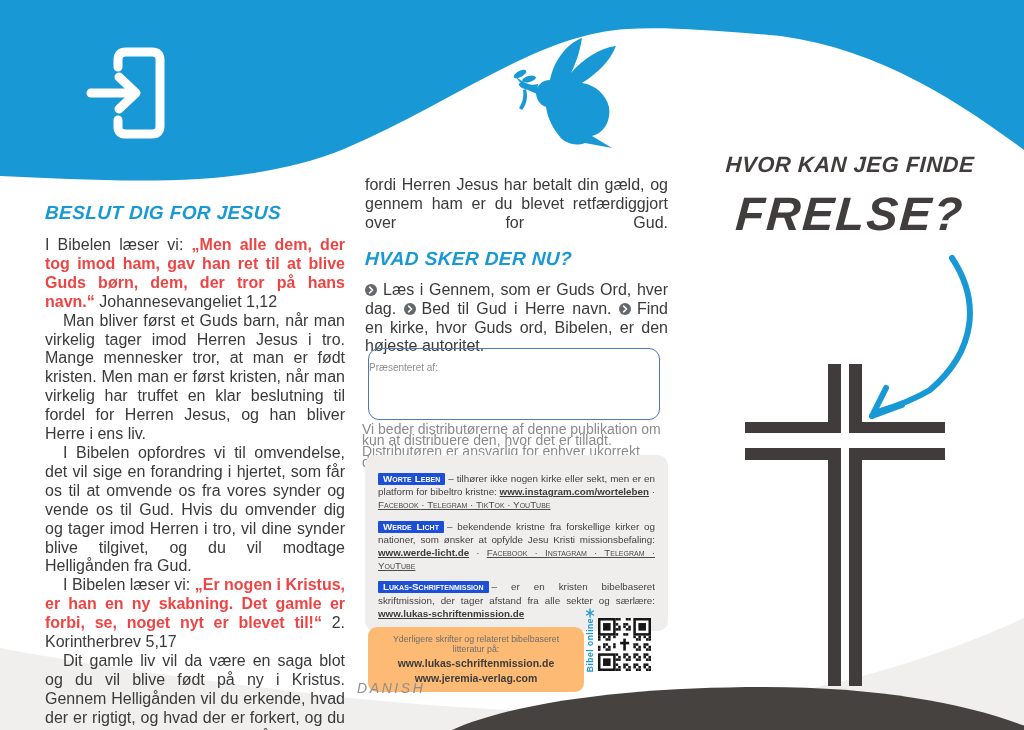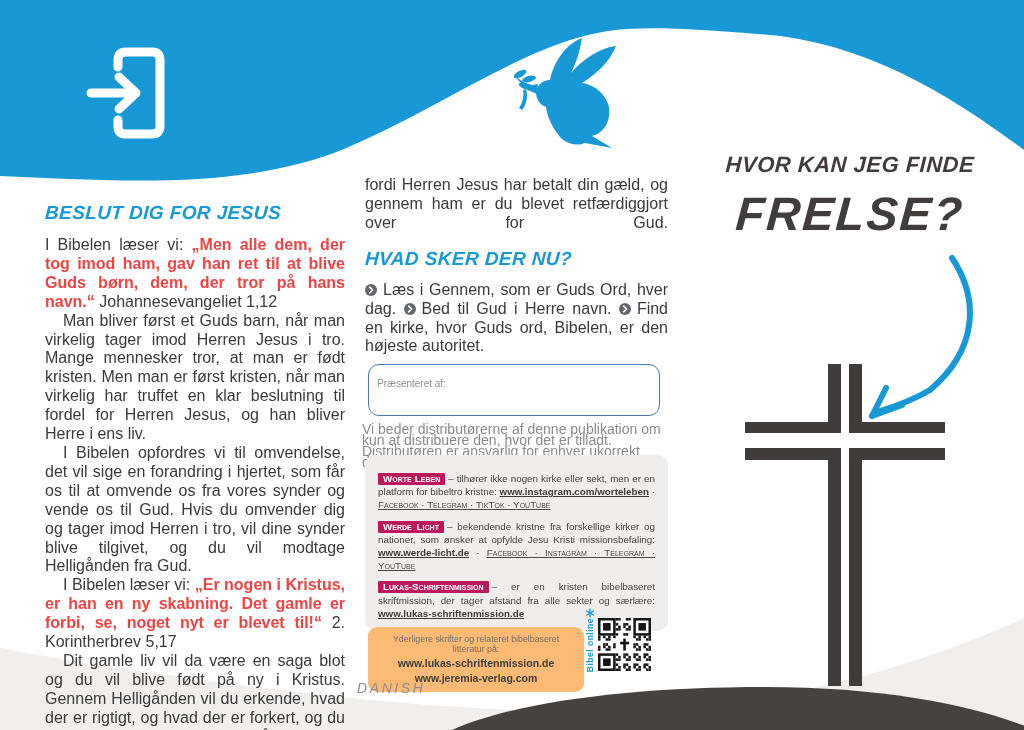--- a/index.html
+++ b/index.html
@@ -17,32 +17,32 @@
   .body{margin:0;font-size:16px;line-height:18.9px;text-align:justify;color:#3a3a3a;}
   .body.ind{text-indent:18px;}
   .body b,.body strong{color:#ef4444;}
   .jl{text-align-last:justify;}
 
   
   .bullets{margin-top:11px;}
   .bullet-ic{display:inline-block;vertical-align:-1px;margin-right:6px;}
 
   
-  .presented{left:368px;top:348px;width:292px;height:52px;border:1.5px solid #4b79b6;
-             border-radius:11px;box-sizing:border-box;padding:8px 8px;margin-top:16px;}
+  .presented{left:368px;top:348px;width:292px;height:72px;border:1.5px solid #4b79b6;
+             border-radius:11px;box-sizing:border-box;padding:8px 0;}
   .presented-label{font-size:10px;color:#8f8f8f;}
 
   .note{left:362px;top:424px;width:306px;font-size:14px;line-height:11px;color:#8a8a8a;}
 
   
   .coop{left:365px;top:455px;width:303px;box-sizing:border-box;background:#f0eeec;border-radius:10px;
         padding:9px 13px 11px 13px;}
   .coop-title{font-size:11px;font-weight:bold;color:#3c3c3c;margin:0;}
   .coop-p{margin:8px 0 0 0;font-size:9.8px;line-height:13.2px;text-align:justify;color:#424242;}
-  .badge{background:#be185d;color:#ffffff;font-variant:small-caps;font-weight:bold;font-size:9.8px;
+  .badge{background:#1d4ed8;color:#ffffff;font-variant:small-caps;font-weight:bold;font-size:9.8px;
          padding:0px 5px 1px 5px;border-radius:1px;margin-right:3px;}
   .coop-link{font-weight:bold;color:#3c3c3c;text-decoration:underline;}
   .socials{font-variant:small-caps;color:#4a4a4a;text-decoration:underline;}
 
   
   .lit{left:368px;top:627px;width:216px;box-sizing:border-box;background:#fdba74;border-radius:9px;
        padding:7px 8px;text-align:center;}
   .lit-intro{font-size:8.8px;color:#6d6d6d;margin:0 0 2px 0;}
   .lit-link{font-size:10.5px;line-height:14.5px;font-weight:bold;color:#3c3c3c;margin:0;}
 

